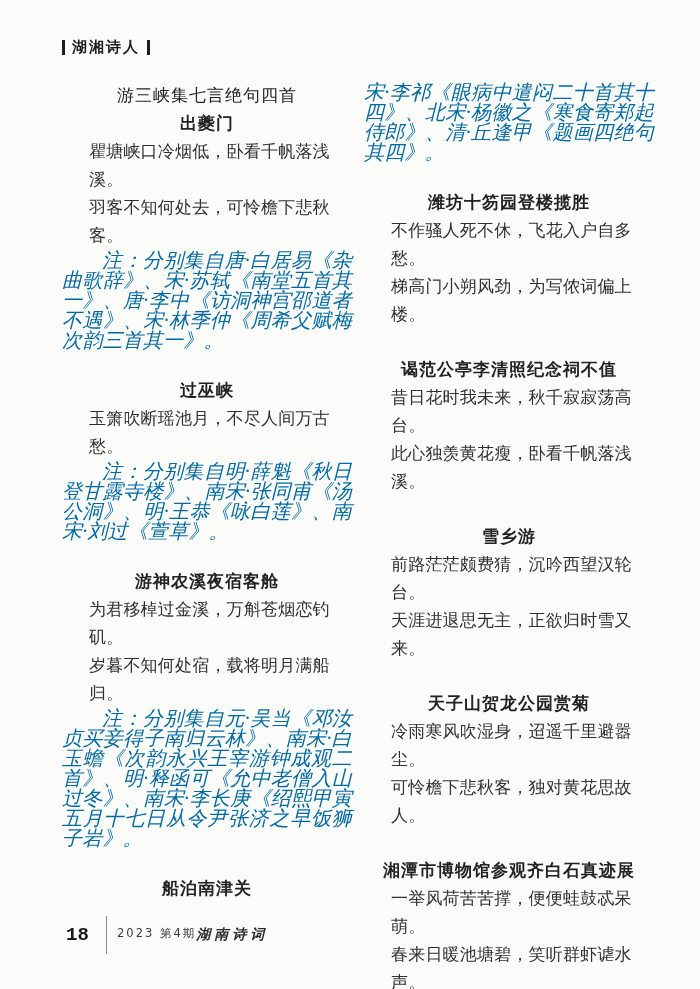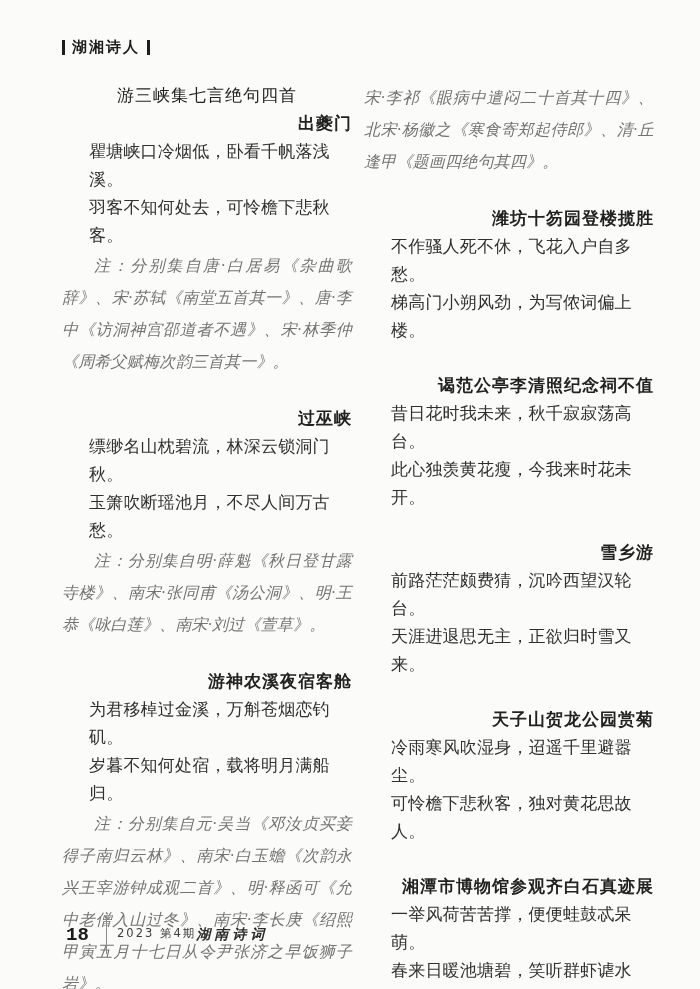--- a/index.html
+++ b/index.html
@@ -29,32 +29,32 @@
     top: 82px; left: 62px;
     width: 592px;
     display: flex; gap: 12px;
   }
   .col { width: 290px; }
   .group-title {
     margin: 0; font-size: 17px; font-weight: normal; text-align: center;
     line-height: 28px; letter-spacing: 1px; color: #222;
   }
   .poem-title {
-    margin: 27px 0 0; font-size: 17px; font-weight: bold; text-align: right;
+    margin: 27px 0 0; font-size: 17px; font-weight: bold; text-align: center;
     line-height: 28px; letter-spacing: 1px; color: #222;
   }
   .poem-title.subtitle { margin-top: 0; }
   .verse {
     margin: 0; padding-left: 27px;
     font-size: 17px; line-height: 28px; color: #303030;
     letter-spacing: 0.2px;
   }
   .note {
     margin: 0;
-    font-size: 16px; line-height: 32px; color: #737373;
+    font-size: 20px; line-height: 20px; color: #0369a1;
     font-style: italic;
     text-indent: 2em; text-align: justify;
     letter-spacing: 0.2px;
   }
   .note.cont { text-indent: 0; }
   
   .footer {
     position: absolute;
     left: 66px; top: 916px;
     display: flex; align-items: center;
@@ -90,21 +90,20 @@
 
     <div class="col">
       <h2 class="group-title">游三峡集七言绝句四首</h2>
 
       <h3 class="poem-title subtitle">出夔门</h3>
       <p class="verse">瞿塘峡口冷烟低，卧看千帆落浅溪。</p>
       <p class="verse">羽客不知何处去，可怜檐下悲秋客。</p>
       <p class="note">注：分别集自唐·白居易《杂曲歌辞》、宋·苏轼《南堂五首其一》、唐·李中《访洞神宫邵道者不遇》、宋·林季仲《周希父赋梅次韵三首其一》。</p>
 
       <h3 class="poem-title">过巫峡</h3>
-      <p class="verse">缥缈名山枕碧流，林深云锁洞门秋。</p>
       <p class="verse">玉箫吹断瑶池月，不尽人间万古愁。</p>
       <p class="note">注：分别集自明·薛魁《秋日登甘露寺楼》、南宋·张同甫《汤公洞》、明·王恭《咏白莲》、南宋·刘过《萱草》。</p>
 
       <h3 class="poem-title">游神农溪夜宿客舱</h3>
       <p class="verse">为君移棹过金溪，万斛苍烟恋钓矶。</p>
       <p class="verse">岁暮不知何处宿，载将明月满船归。</p>
       <p class="note">注：分别集自元·吴当《邓汝贞买妾得子南归云林》、南宋·白玉蟾《次韵永兴王宰游钟成观二首》、明·释函可《允中老僧入山过冬》、南宋·李长庚《绍熙甲寅五月十七日从令尹张济之早饭狮子岩》。</p>
 
       <h3 class="poem-title">船泊南津关</h3>
 
@@ -112,21 +111,21 @@
 
     <div class="col">
       <p class="note cont">宋·李祁《眼病中遣闷二十首其十四》、北宋·杨徽之《寒食寄郑起侍郎》、清·丘逢甲《题画四绝句其四》。</p>
 
       <h3 class="poem-title">潍坊十笏园登楼揽胜</h3>
       <p class="verse">不作骚人死不休，飞花入户自多愁。</p>
       <p class="verse">梯高门小朔风劲，为写侬词偏上楼。</p>
 
       <h3 class="poem-title">谒范公亭李清照纪念祠不值</h3>
       <p class="verse">昔日花时我未来，秋千寂寂荡高台。</p>
-      <p class="verse">此心独羡黄花瘦，今我来时花未开。</p>
+      <p class="verse">此心独羡黄花瘦，卧看千帆落浅溪。</p>
 
       <h3 class="poem-title">雪乡游</h3>
       <p class="verse">前路茫茫颇费猜，沉吟西望汉轮台。</p>
       <p class="verse">天涯进退思无主，正欲归时雪又来。</p>
 
       <h3 class="poem-title">天子山贺龙公园赏菊</h3>
       <p class="verse">冷雨寒风吹湿身，迢遥千里避嚣尘。</p>
       <p class="verse">可怜檐下悲秋客，独对黄花思故人。</p>
 
       <h3 class="poem-title">湘潭市博物馆参观齐白石真迹展</h3>

